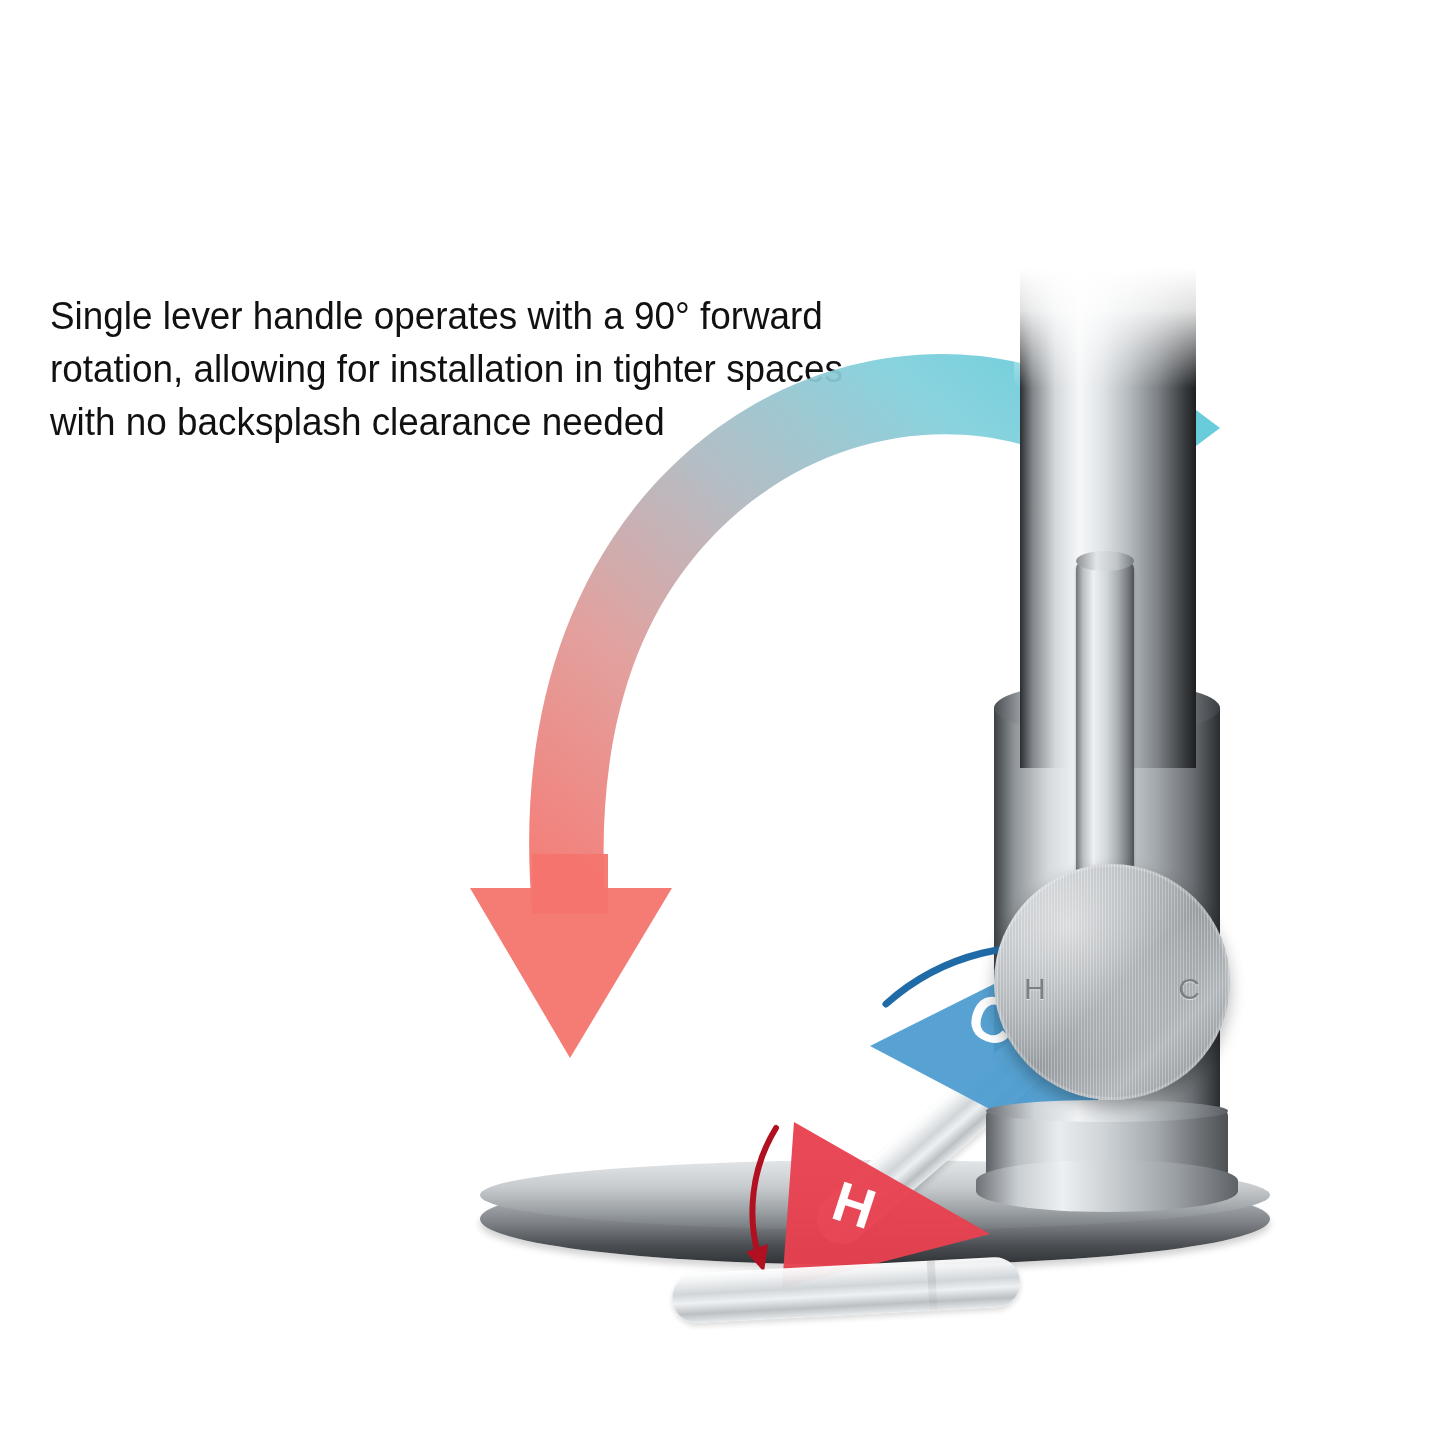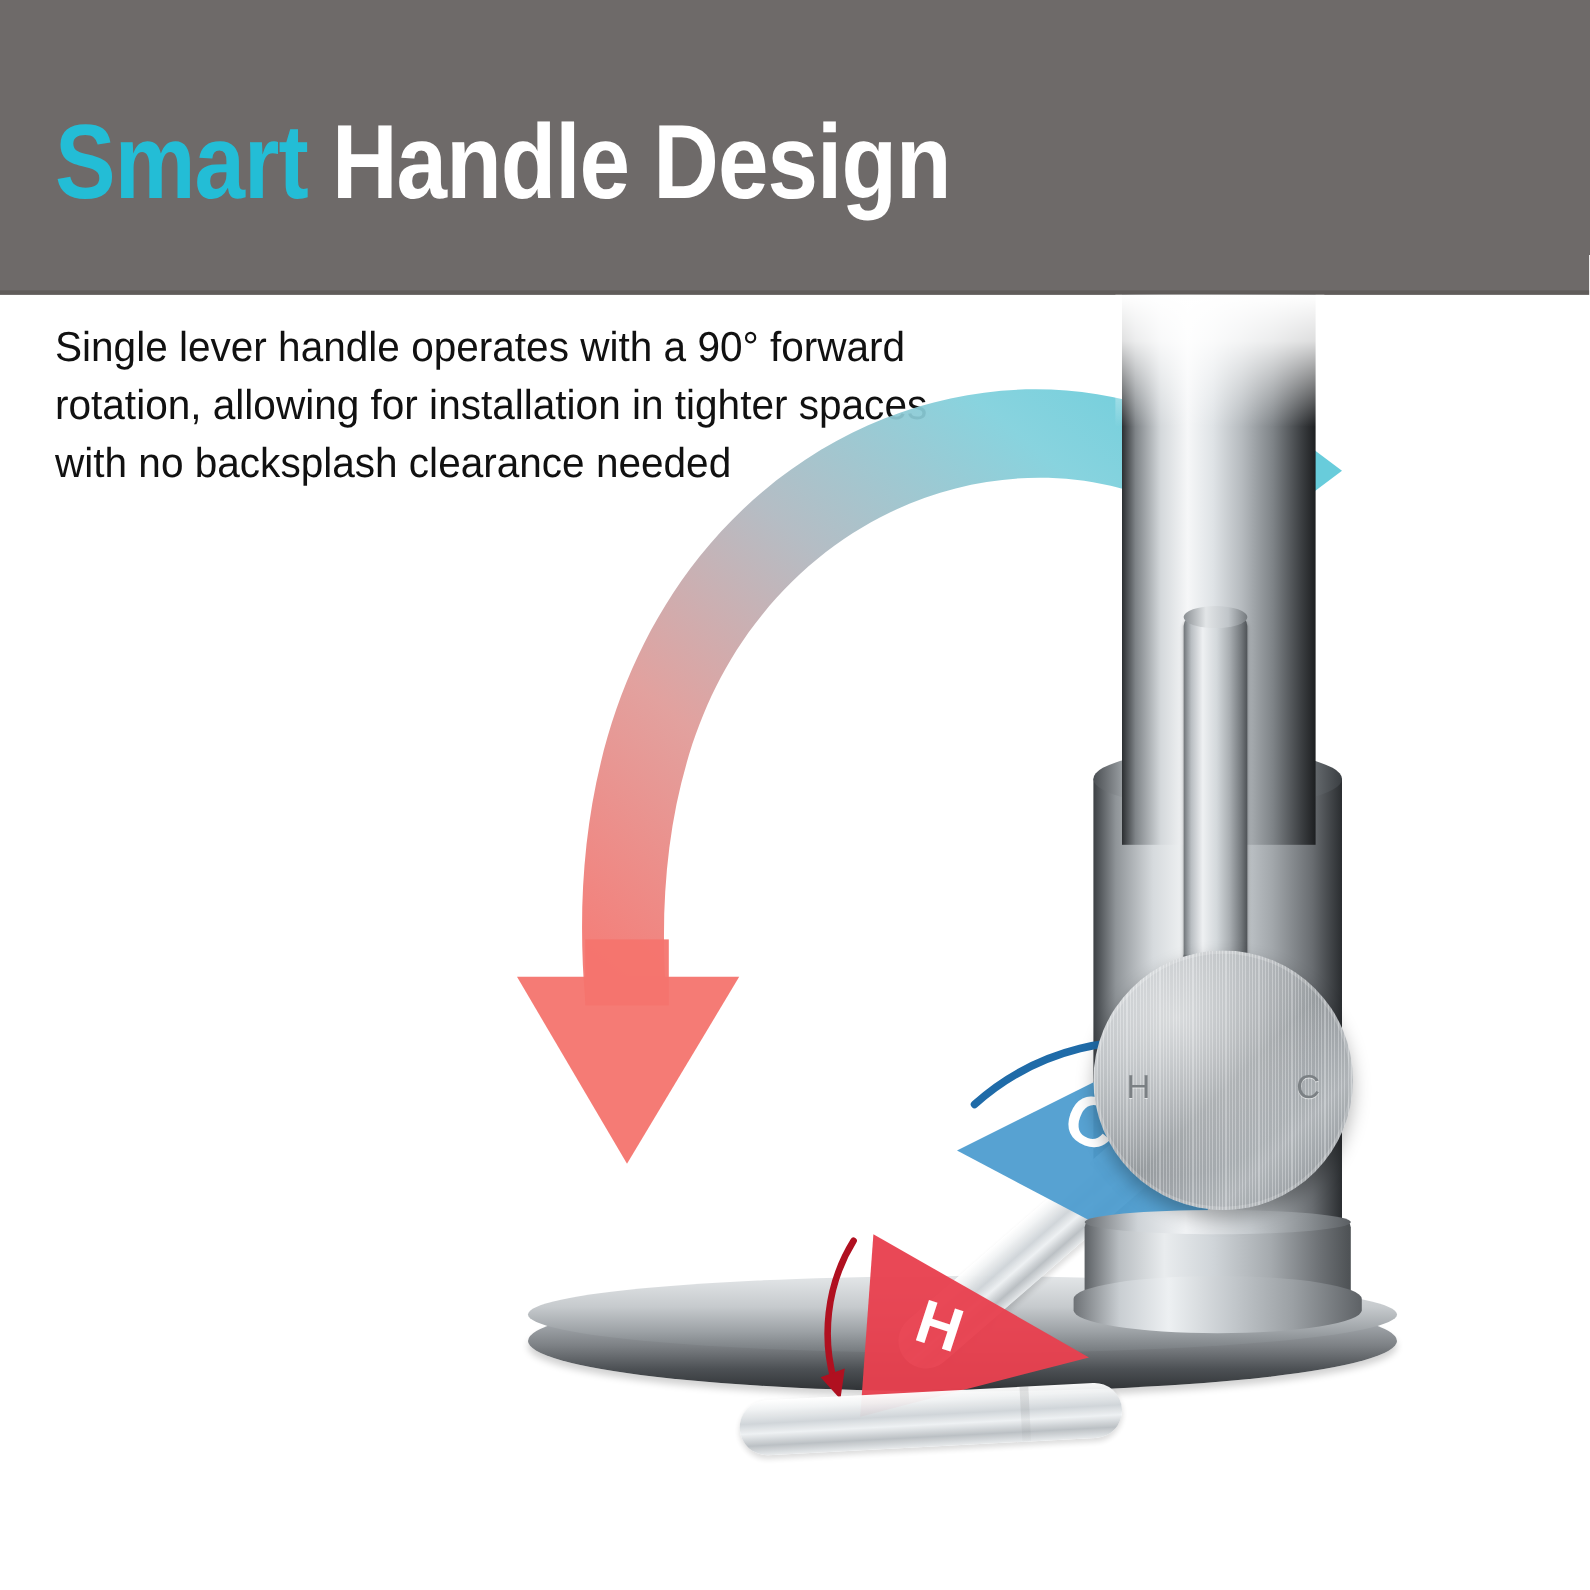--- a/index.html
+++ b/index.html
@@ -92,23 +92,20 @@
   .wedge{position:absolute;}
   .wedge svg{display:block;}
   .wedge-c{left:862px;top:648px;}
   .wedge-h{left:742px;top:848px;}
 </style>
 </head>
 <body>
 
 <div id="page">
 
-  <div class="header-bar">
-    <div class="title"><span class="t-accent">Smart</span><span class="t-main"> Handle Design</span></div>
-  </div>
 
   <div class="subcopy">Single lever handle operates with a 90° forward rotation, allowing for installation in tighter spaces with no backsplash clearance needed</div>
 
   <div class="stage">
 
     <svg class="sweep" viewBox="0 0 820 830">
       <defs>
         <linearGradient id="sweepGrad" x1="1" y1="0" x2="0.08" y2="1">
           <stop offset="0%" stop-color="#5BC8D8"></stop>
           <stop offset="22%" stop-color="#7FD0DC"></stop>

